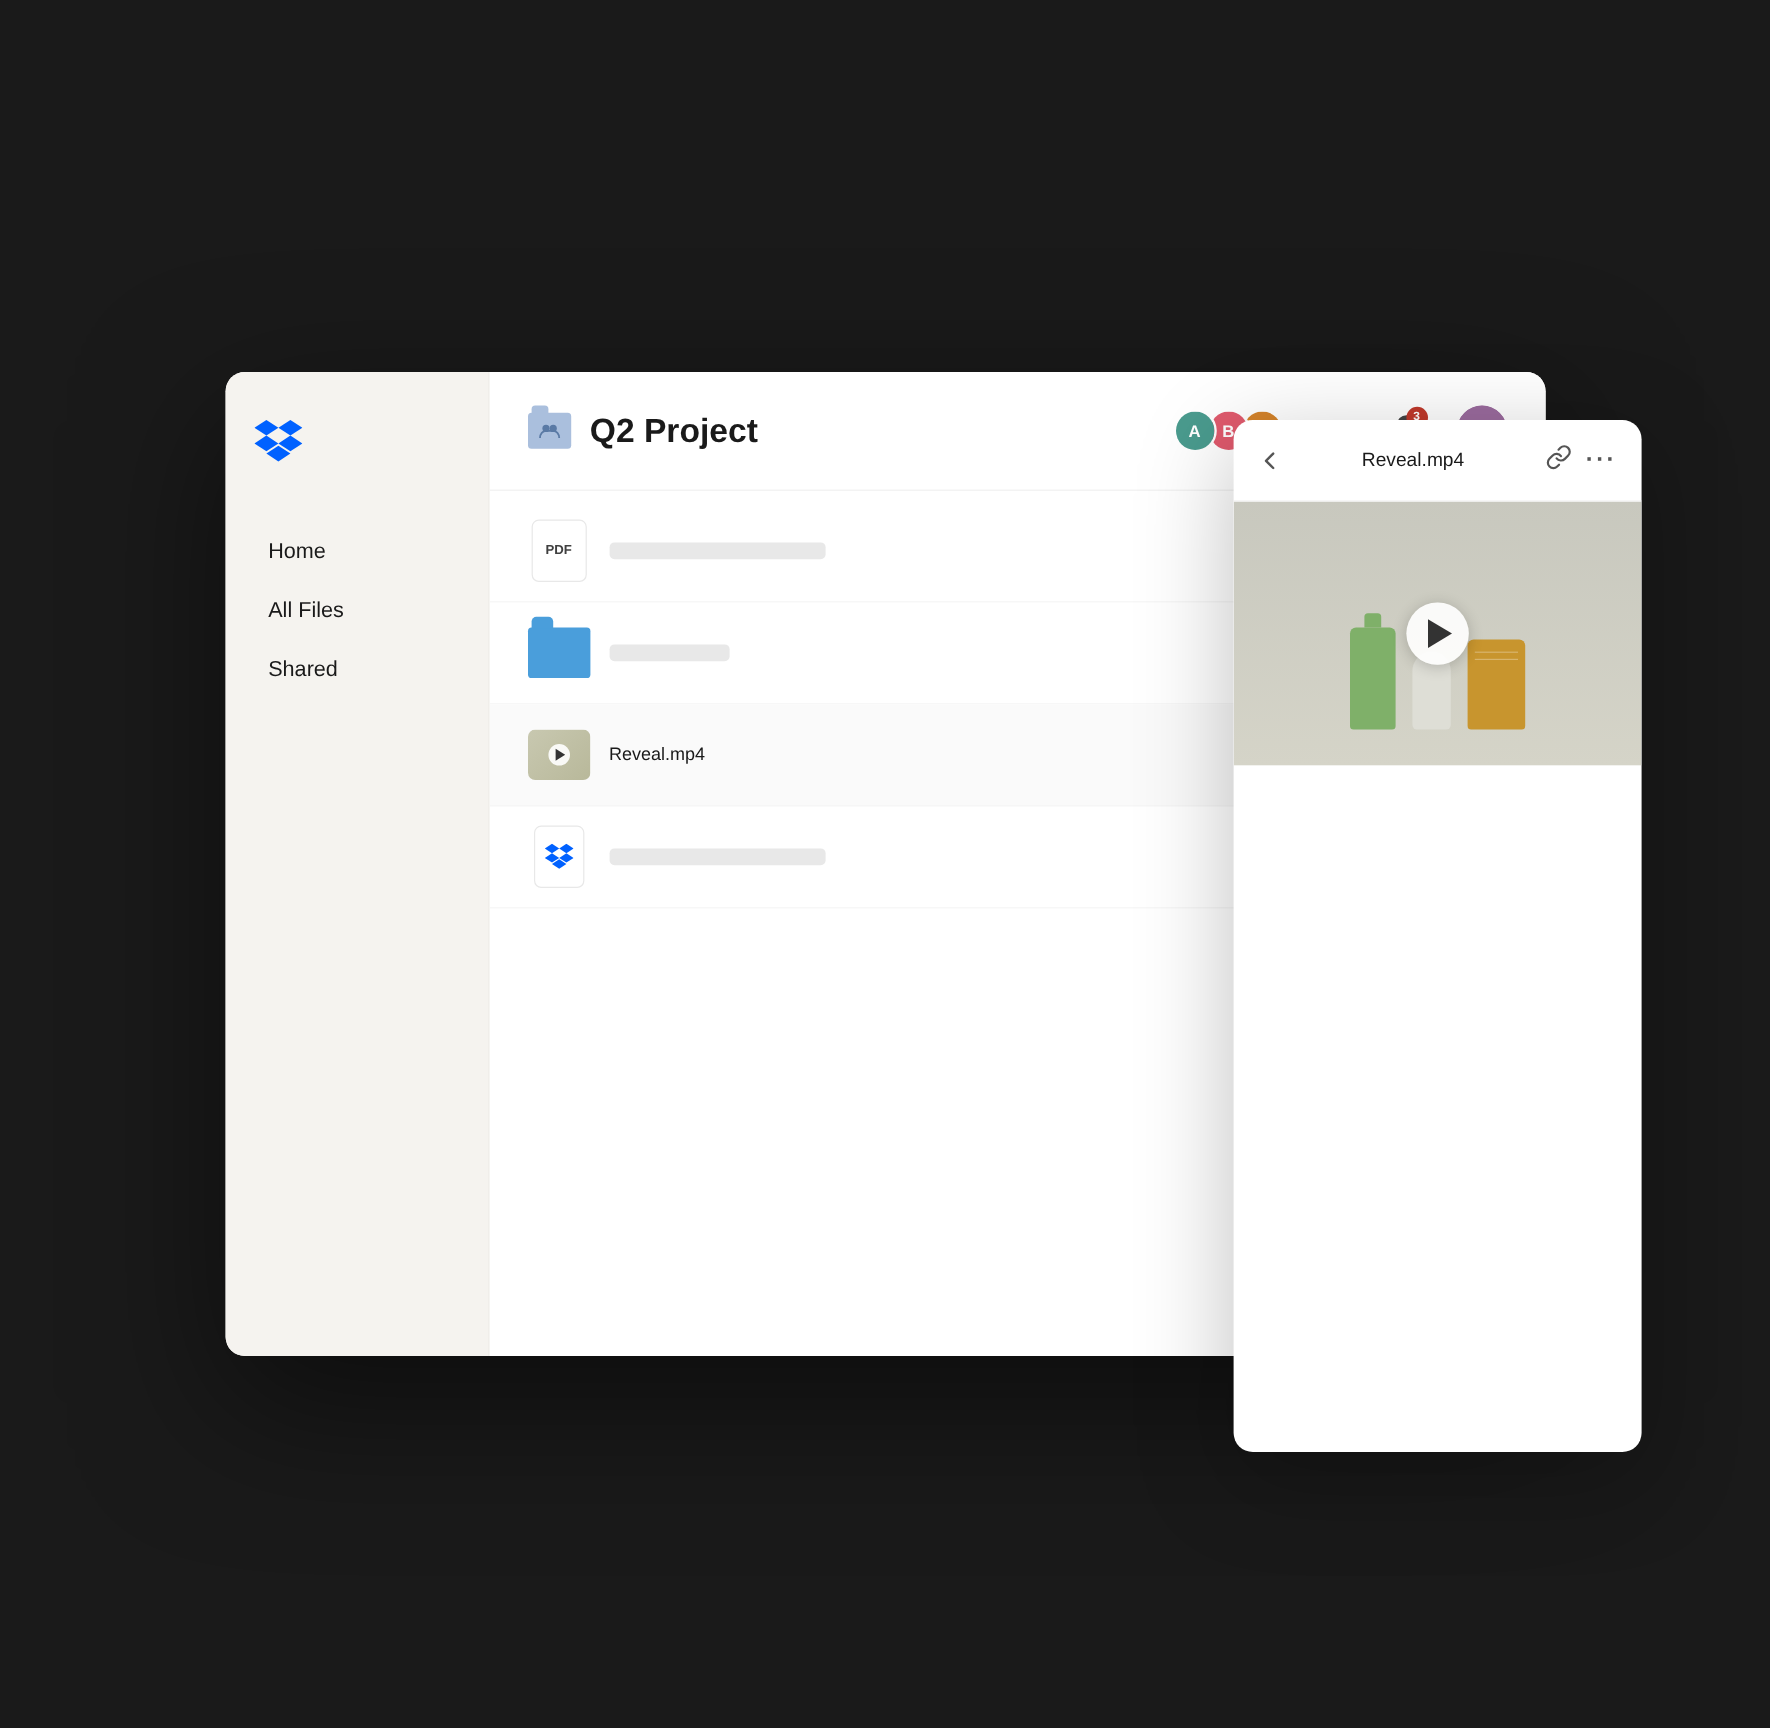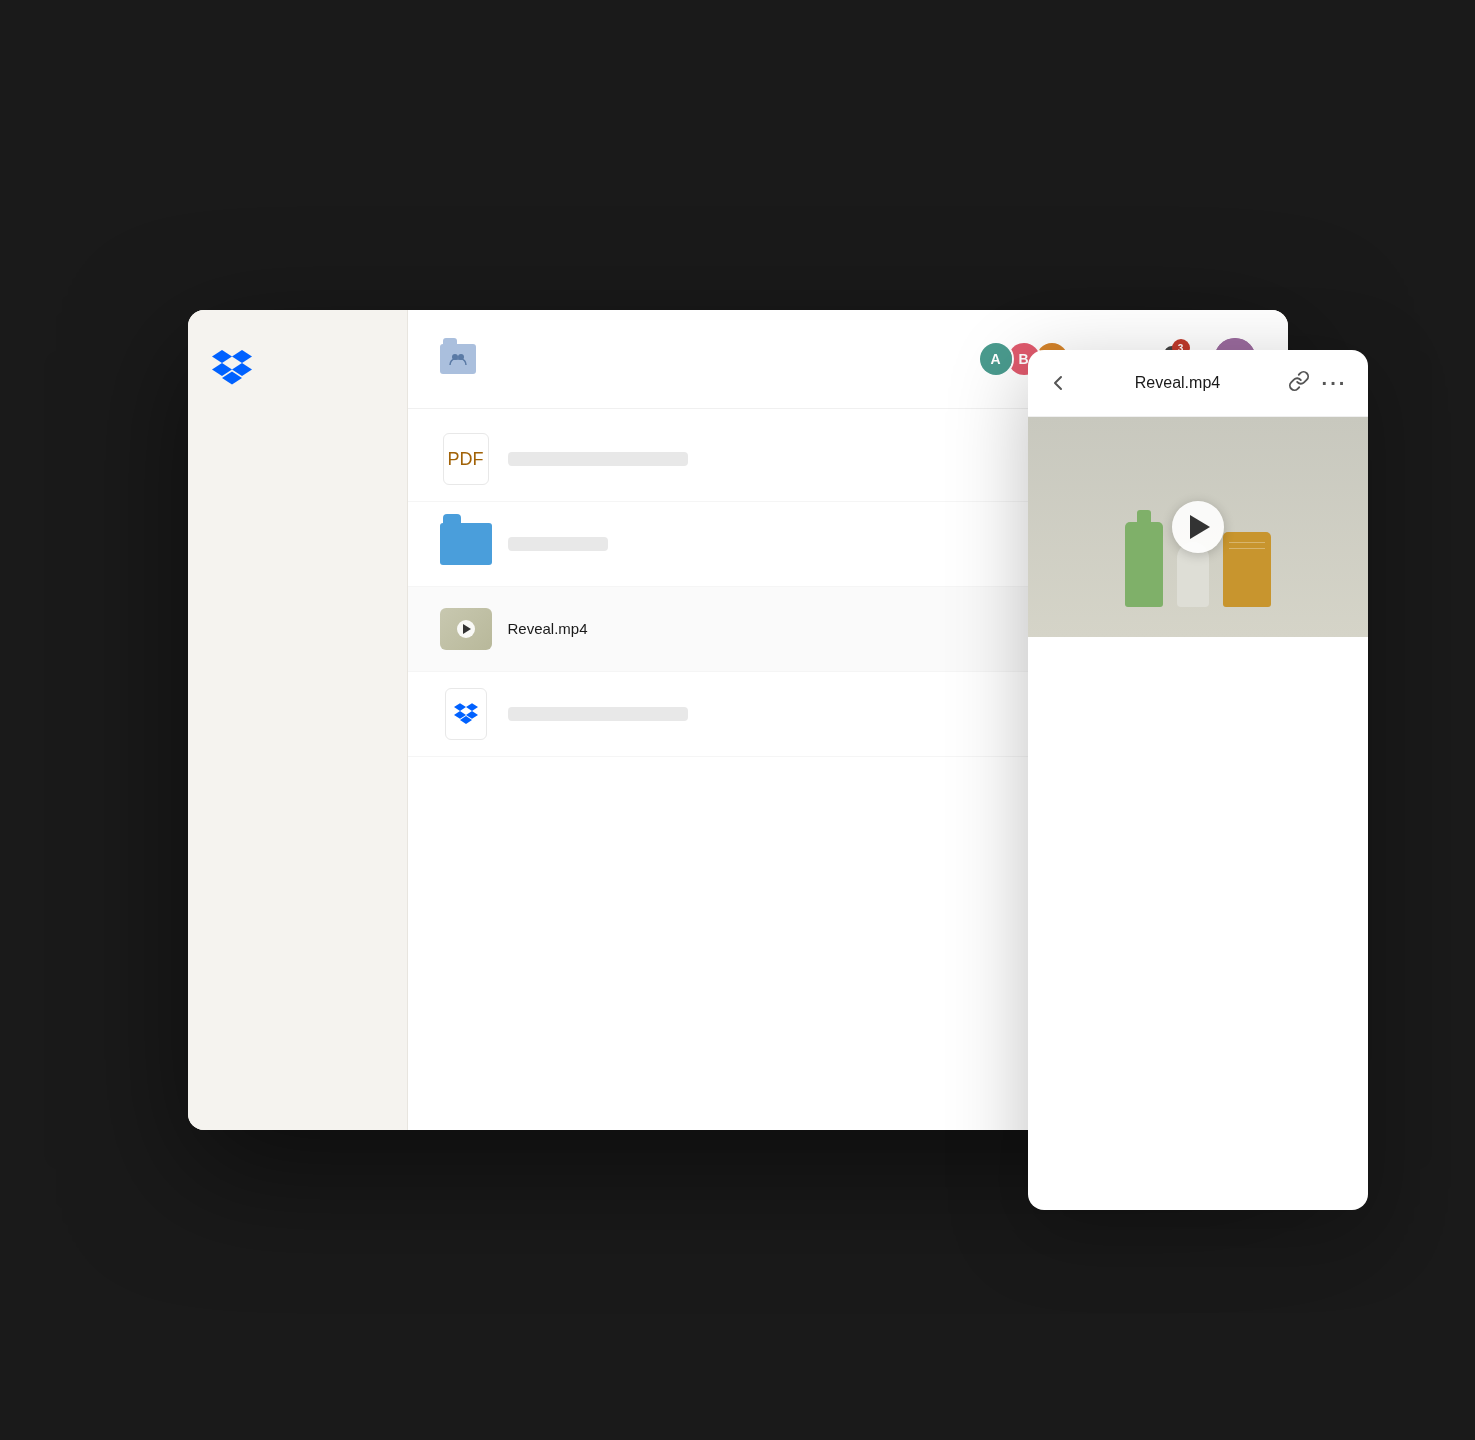--- a/index.html
+++ b/index.html
@@ -220,23 +220,23 @@
       border: 1px solid #e8e8e8;
       border-radius: 6px;
       width: 46px;
       height: 52px;
       display: flex;
       align-items: center;
       justify-content: center;
     }
 
     .pdf-label {
-      color: #a16207;
-      font-size: 18px;
-      font-weight: 400;
+      color: #404040;
+      font-size: 11px;
+      font-weight: 700;
     }
 
     .folder-blue {
       width: 52px;
       height: 42px;
       background: #4a9edb;
       border-radius: 3px;
       position: relative;
     }
 
@@ -526,34 +526,40 @@
       
       <svg class="dropbox-logo" viewBox="0 0 40 36" fill="none" xmlns="http://www.w3.org/2000/svg">
         <path d="M10 0L0 6.5L10 13L20 6.5L10 0Z" fill="#0061FF"></path>
         <path d="M30 0L20 6.5L30 13L40 6.5L30 0Z" fill="#0061FF"></path>
         <path d="M0 19.5L10 26L20 19.5L10 13L0 19.5Z" fill="#0061FF"></path>
         <path d="M30 13L20 19.5L30 26L40 19.5L30 13Z" fill="#0061FF"></path>
         <path d="M10 28L20 21.5L30 28L20 34.5L10 28Z" fill="#0061FF"></path>
       </svg>
     </div>
 
+    <nav class="nav-items">
+      <div class="nav-item">Home</div>
+      <div class="nav-item">All Files</div>
+      <div class="nav-item">Shared</div>
+    </nav>
   </div>
 
   <div class="main-content">
 
     <div class="header">
 
       <div class="folder-icon-header">
         <svg width="22" height="16" viewBox="0 0 22 16" fill="none">
           <circle cx="8" cy="6" r="3" fill="#5a7aa5"></circle>
           <circle cx="14" cy="6" r="3" fill="#5a7aa5"></circle>
           <path d="M3 14c0-3.314 2.239-6 5-6h6c2.761 0 5 2.686 5 6" stroke="#5a7aa5" stroke-width="1.5" fill="none"></path>
         </svg>
       </div>
 
+      <h1 class="header-title">Q2 Project</h1>
 
       <div class="header-avatars">
         <div class="avatar" style="background:#4a9b8e; z-index:3;">
           <div class="avatar-face" style="background:#4a9b8e;">A</div>
         </div>
         <div class="avatar" style="background:#e05a6d; z-index:2;">
           <div class="avatar-face" style="background:#e05a6d;">B</div>
         </div>
         <div class="avatar" style="background:#d4832a; z-index:1;">
           <div class="avatar-face" style="background:#d4832a;">C</div>

